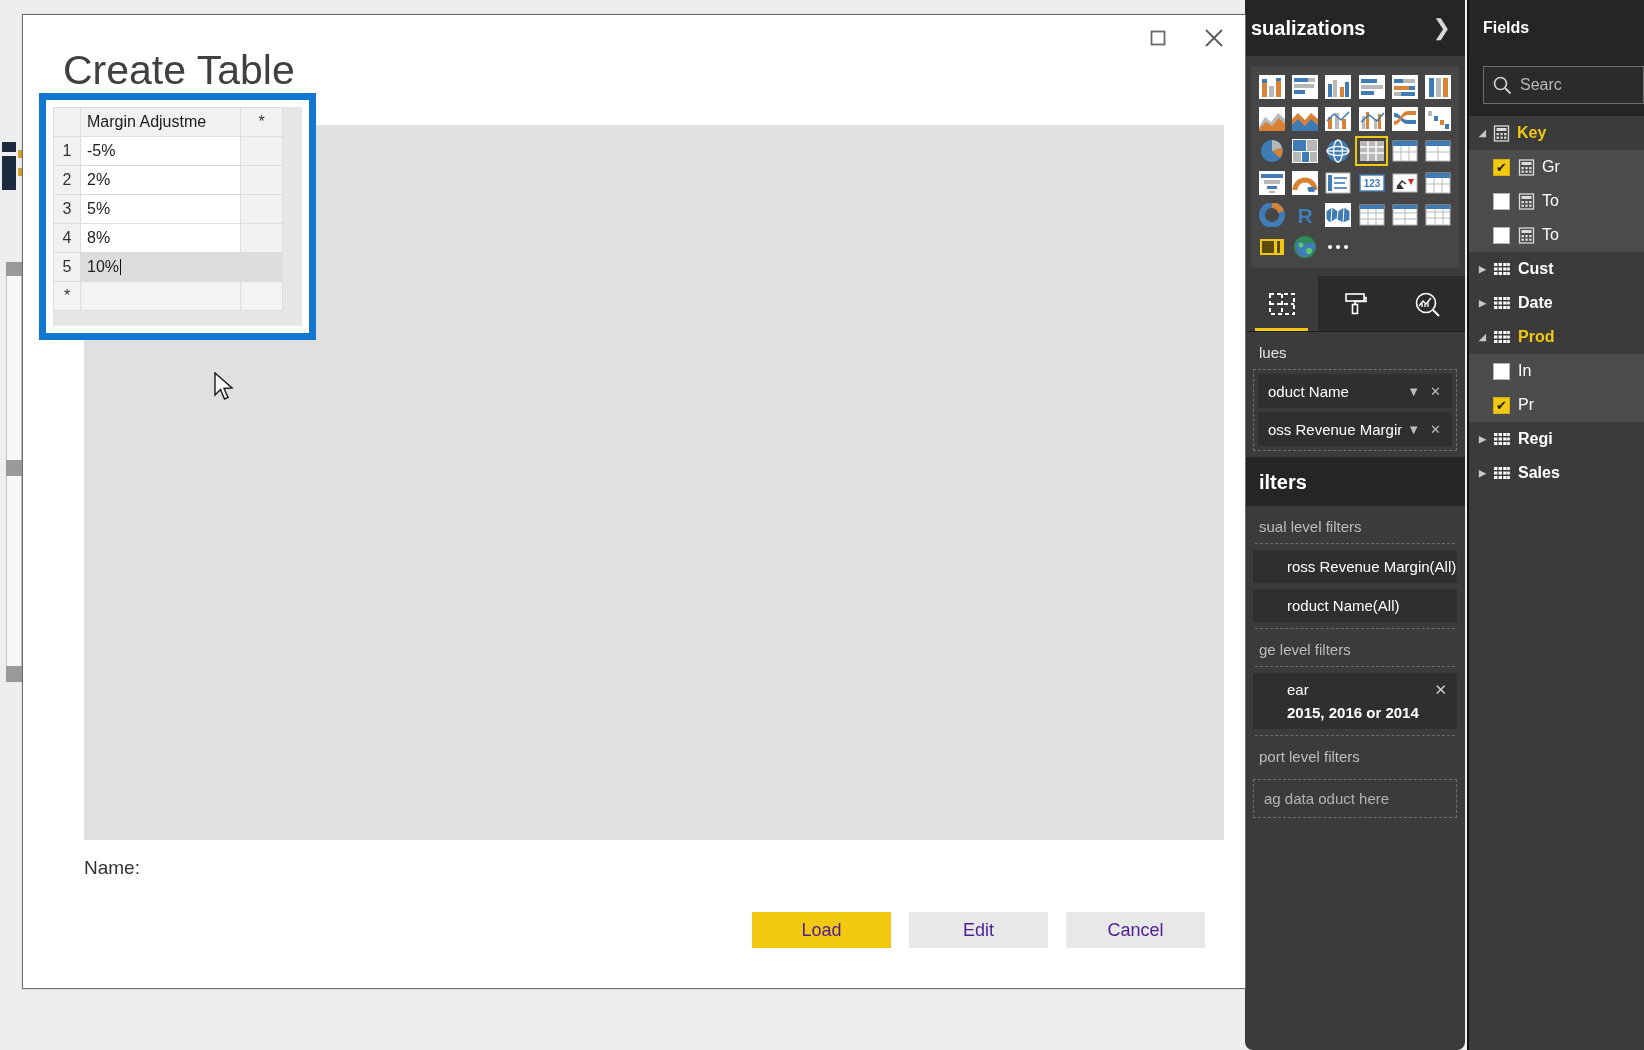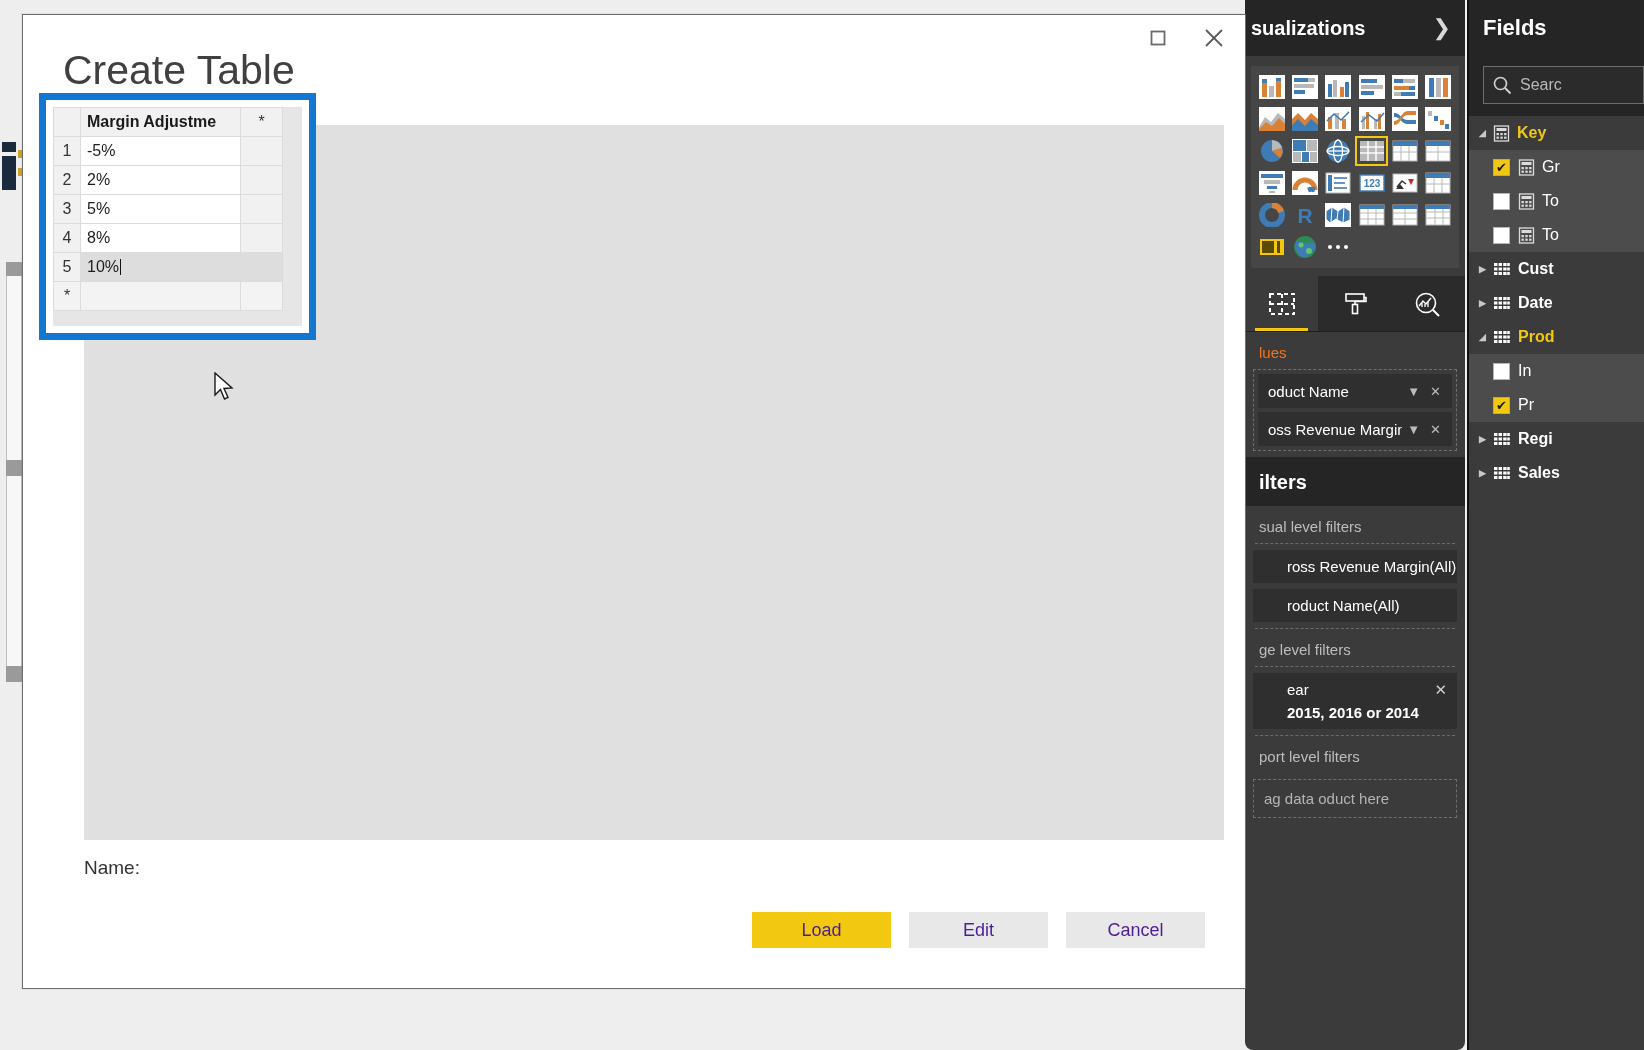--- a/index.html
+++ b/index.html
@@ -69,21 +69,21 @@
     display: flex; align-items: center; justify-content: center;
     position: relative; cursor: pointer;
   }
   .viz-tab.active { background: #3b3b3b; }
   .viz-tab.active::after {
     content:''; position:absolute; bottom:0; left:14%; right:14%;
     height:3px; background:#f2c811;
   }
 
   .well-title {
-    background: #3b3b3b; color: #f97316; font-size: 15px;
+    background: #3b3b3b; color: #e5e5e5; font-size: 15px;
     padding: 12px 14px 8px 14px;
   }
   .well-box {
     margin: 0 8px 6px 8px;
     border: 1px dashed #6f6f6f;
     padding: 4px;
   }
   .well-chip {
     background: #2f2f2f; color: #ffffff; font-size: 15px;
     height: 34px; display: flex; align-items: center;
@@ -117,21 +117,21 @@
   }
 
   
   .fields-pane {
     position: absolute; left: 1467px; top: 0; width: 177px; height: 1050px;
     background: #3b3b3b; border-left: 2px solid #101010;
   }
   .fields-head {
     height: 56px; background: #252525; color: #fff;
     display: flex; align-items: center; padding-left: 14px;
-    font-size: 22px; font-weight: 600;
+    font-size: 16px; font-weight: 600;
   }
   .search-wrap { background: #252525; padding: 10px 0 12px 14px; }
   .search-box {
     border: 1px solid #6d6d6d; background: #2b2b2b;
     height: 38px; display: flex; align-items: center; padding: 0 8px;
   }
   .search-box .ph { color: #b9b9b9; font-size: 16px; margin-left: 8px; white-space: nowrap; }
   .f-row {
     display: flex; align-items: center; height: 34px;
     padding-left: 10px; font-size: 16px; color: #ffffff;
@@ -203,21 +203,21 @@
     padding: 0 6px;
     text-align: left;
     font-weight: 400;
     vertical-align: middle;
     overflow: hidden;
     white-space: nowrap;
   }
   table.gridtbl col.c-num { width: 27px; }
   table.gridtbl col.c-val { width: 160px; }
   table.gridtbl col.c-star { width: 42px; }
-  table.gridtbl th { background: #f1f1f1; color: #1a1a1a; font-weight: 700; }
+  table.gridtbl th { background: #f1f1f1; color: #1a1a1a; font-weight: 400; }
   table.gridtbl th.c-head-num { background: #f1f1f1; }
   table.gridtbl th.c-head-star {
     background: #f1f1f1; text-align: center; font-weight: 400; color:#333;
   }
   table.gridtbl td.rowhdr {
     background: #f1f1f1; text-align: center; color: #333; padding: 0;
   }
   table.gridtbl td.blank { background: #f1f1f1; }
   table.gridtbl tr.editing td { background: #dddddd; }
   table.gridtbl tr.editing td.rowhdr { background: #f1f1f1; }

